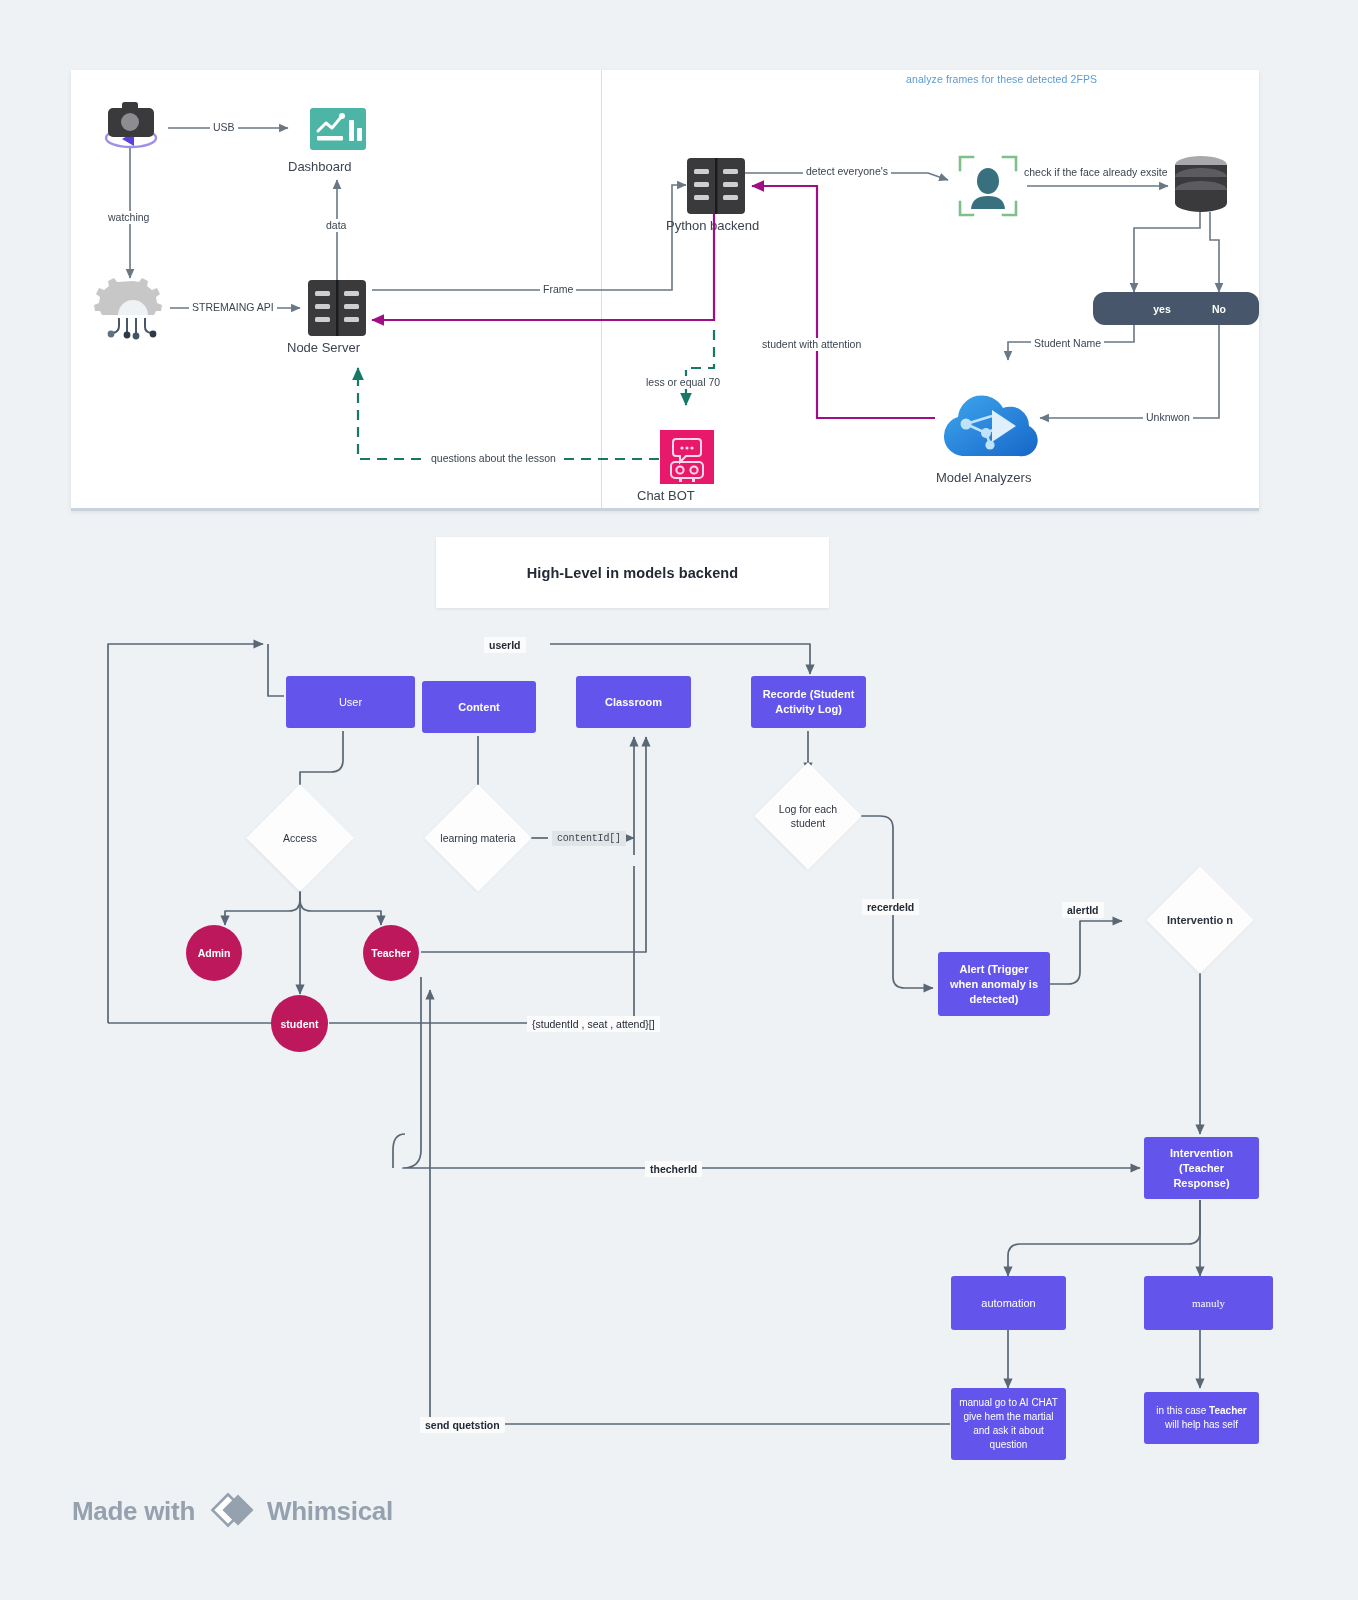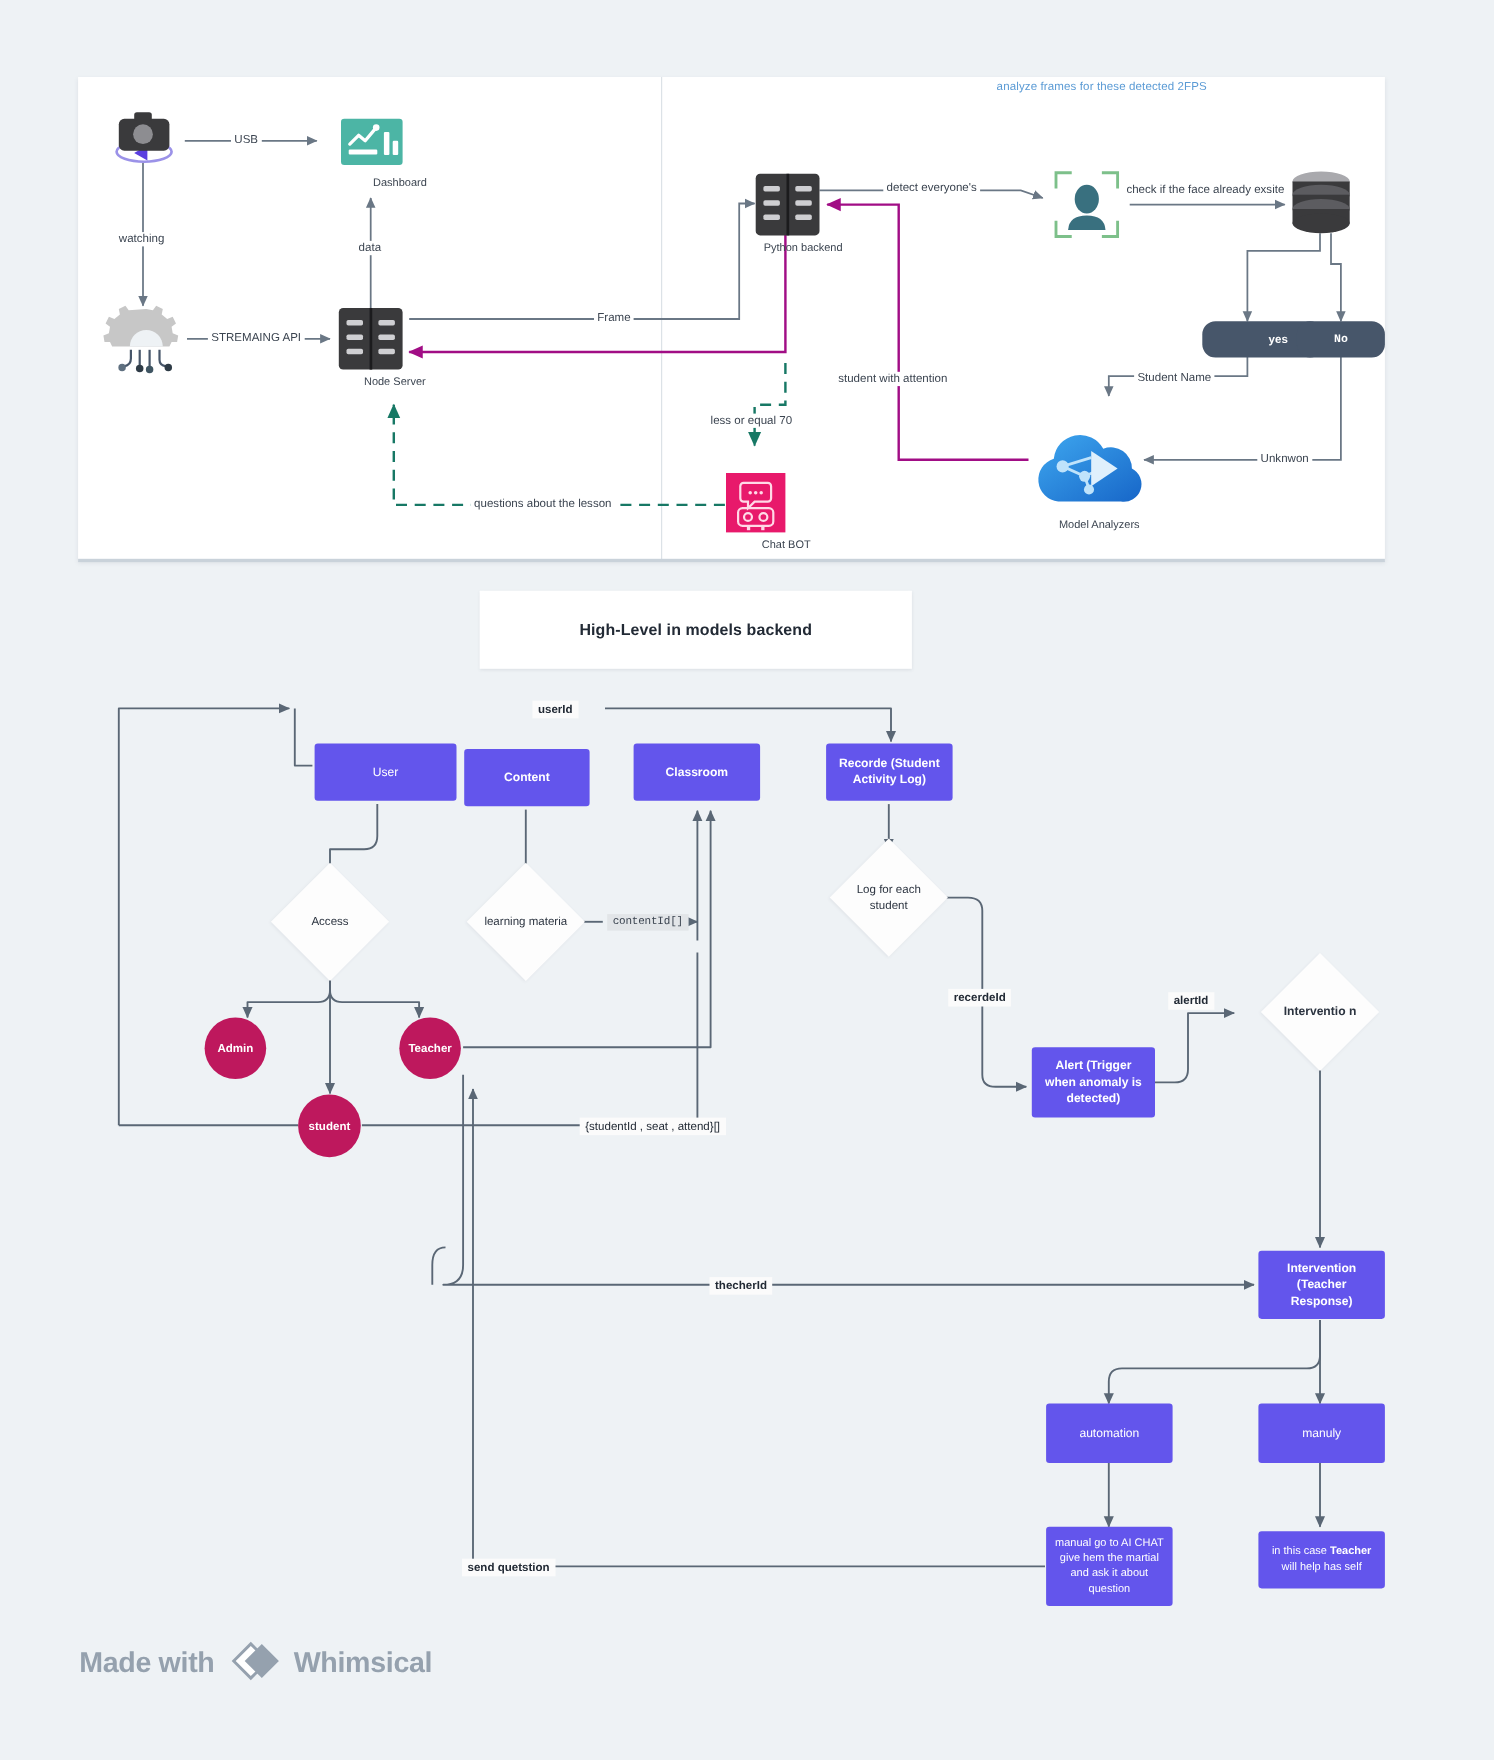--- a/index.html
+++ b/index.html
@@ -16,22 +16,22 @@
   
   .panel{
     position:absolute;left:71px;top:70px;width:1188px;height:440px;
     background:#ffffff;
     box-shadow:0 2px 4px rgba(60,70,90,.10);
   }
   .panel-split{position:absolute;left:601px;top:70px;width:1px;height:440px;background:#d9dfe5;}
   .panel-underline{position:absolute;left:71px;top:508px;width:1188px;height:3px;background:#c9d2da;}
 
   .node-label{
-    position:absolute;text-align:right;
-    font-size:10px;color:#3b4450;line-height:13px;
+    position:absolute;text-align:left;
+    font-size:13px;color:#3b4450;line-height:13px;
     white-space:nowrap;
   }
   .edge-label{
     position:absolute;text-align:center;
     font-size:10.5px;color:#3b4450;line-height:13px;
     background:#ffffff;padding:0 3px;white-space:nowrap;
   }
 
   .blue-note{
     position:absolute;font-size:10.5px;color:#5b9bd5;line-height:14px;
@@ -248,21 +248,21 @@
       <rect x="1" y="10" width="52" height="12" fill="#3a3a3c"></rect>
       <ellipse cx="27" cy="22" rx="26" ry="9" fill="#5c5c60"></ellipse>
       <rect x="1" y="22" width="52" height="13" fill="#3a3a3c"></rect>
       <ellipse cx="27" cy="35" rx="26" ry="9" fill="#5c5c60"></ellipse>
       <rect x="1" y="35" width="52" height="13" fill="#3a3a3c"></rect>
       <ellipse cx="27" cy="48" rx="26" ry="9" fill="#3a3a3c"></ellipse>
     </svg>
   </div>
 
   <div class="pill" style="left:1093px;top:292px;width:82px;height:33px;padding-left:28px;">yes</div>
-  <div class="pill" style="left:1179px;top:292px;width:80px;height:33px;font-family:Liberation Mono, monospace;">No</div>
+  <div class="pill" style="left:1179px;top:292px;width:80px;height:33px;">No</div>
 
   <div class="abs" style="left:934px;top:386px;width:106px;height:76px;">
     <svg width="106" height="76" viewBox="0 0 106 76">
       <defs>
         <linearGradient id="cg" x1="0" y1="0" x2="1" y2="1">
           <stop offset="0" stop-color="#3ea7ef"></stop>
           <stop offset="1" stop-color="#1766c8"></stop>
         </linearGradient>
       </defs>
       <path d="M28,70 a20,20 0 0 1 -4,-39 a24,24 0 0 1 45,-9 a19,19 0 0 1 26,18 a16,16 0 0 1 -10,30 z" fill="url(#cg)"></path>
@@ -364,21 +364,21 @@
     </g>
   </svg>
 
   <div class="pbox plain" style="left:286px;top:676px;width:129px;height:52px;">User</div>
   <div class="pbox" style="left:422px;top:681px;width:114px;height:52px;">Content</div>
   <div class="pbox" style="left:576px;top:676px;width:115px;height:52px;">Classroom</div>
   <div class="pbox" style="left:751px;top:676px;width:115px;height:52px;">Recorde (Student Activity Log)</div>
   <div class="pbox" style="left:938px;top:952px;width:112px;height:64px;">Alert (Trigger when anomaly is detected)</div>
   <div class="pbox" style="left:1144px;top:1137px;width:115px;height:62px;">Intervention (Teacher Response)</div>
   <div class="pbox plain" style="left:951px;top:1276px;width:115px;height:54px;">automation</div>
-  <div class="pbox plain" style="left:1144px;top:1276px;width:115px;height:54px;">manuly</div>
+  <div class="pbox plain" style="left:1144px;top:1276px;width:129px;height:54px;font-family:Liberation Serif, serif;">manuly</div>
   <div class="pbox small" style="left:951px;top:1388px;width:115px;height:72px;">manual go to AI CHAT give hem the martial and ask it about question</div>
   <div class="pbox small" style="left:1144px;top:1392px;width:115px;height:52px;">
     <span><span>in this case </span><b>Teacher</b><span> will help has self</span></span>
   </div>
 
   <div class="diamond" style="left:262px;top:800px;width:76px;height:76px;"></div>
   <div class="diamond-text" style="left:255px;top:810px;width:90px;height:56px;">Access</div>
 
   <div class="diamond" style="left:440px;top:800px;width:76px;height:76px;"></div>
   <div class="diamond-text" style="left:433px;top:810px;width:90px;height:56px;">learning materia</div>

